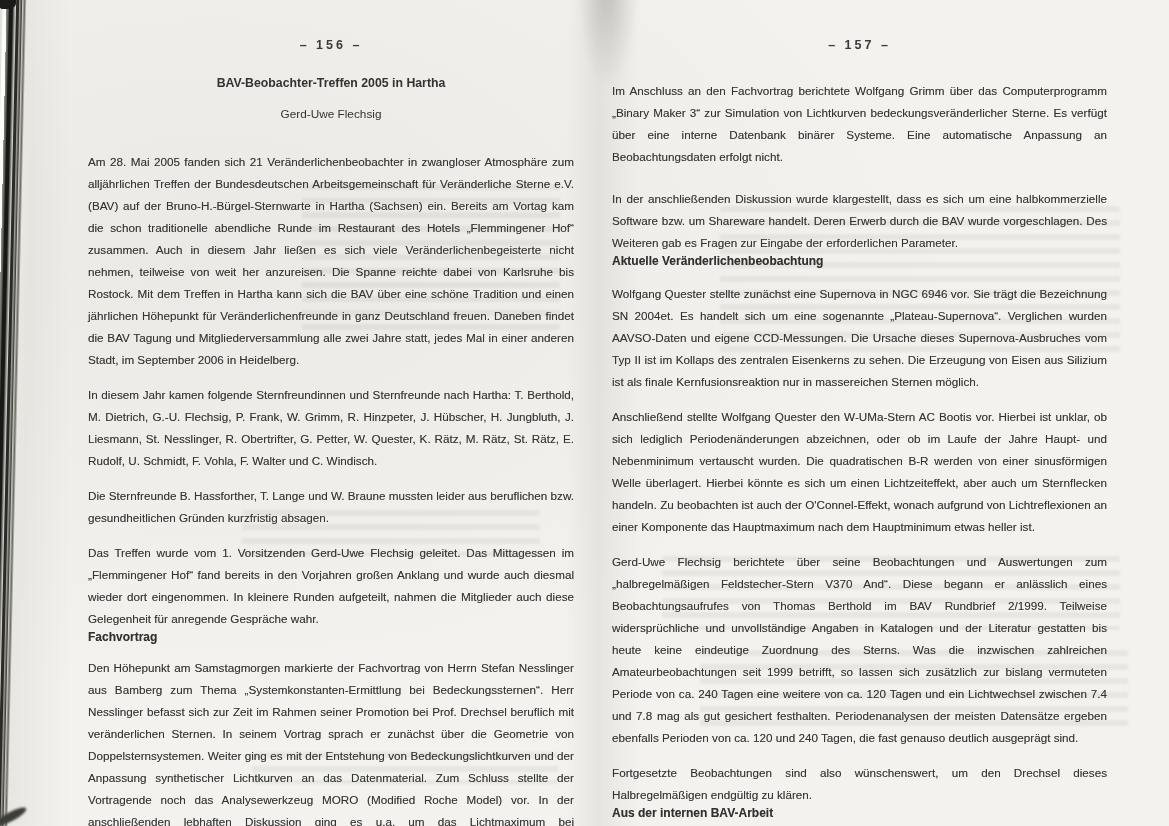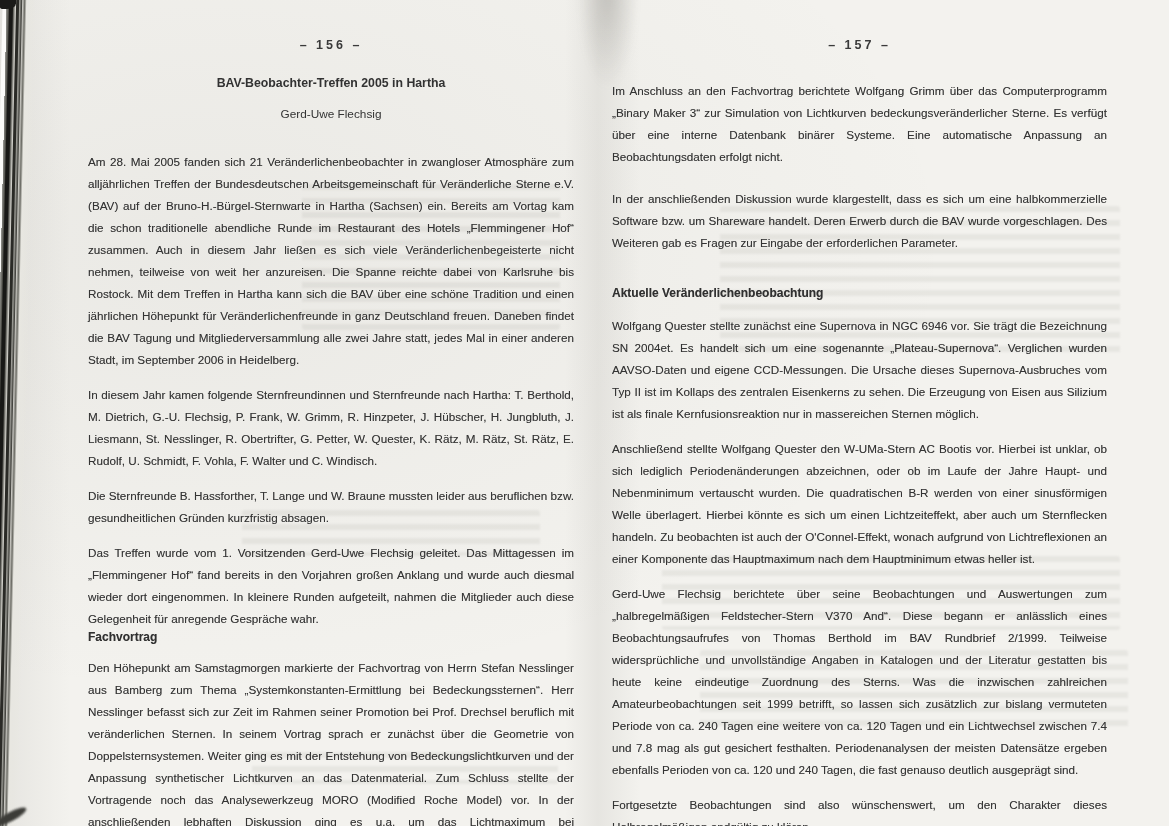--- a/index.html
+++ b/index.html
@@ -119,23 +119,23 @@
     <h2 class="section">Fachvortrag</h2>
     <p class="body-text">Den Höhepunkt am Samstagmorgen markierte der Fachvortrag von Herrn Stefan Nesslinger aus Bamberg zum Thema „Systemkonstanten-Ermittlung bei Bedeckungssternen“. Herr Nesslinger befasst sich zur Zeit im Rahmen seiner Promotion bei Prof. Drechsel beruflich mit veränderlichen Sternen. In seinem Vortrag sprach er zunächst über die Geometrie von Doppelsternsystemen. Weiter ging es mit der Entstehung von Bedeckungslichtkurven und der Anpassung synthetischer Lichtkurven an das Datenmaterial. Zum Schluss stellte der Vortragende noch das Analysewerkzeug MORO (Modified Roche Model) vor. In der anschließenden lebhaften Diskussion ging es u.a. um das Lichtmaximum bei Bedeckungsveränderlichen, welches in der Realität nur selten wirklich konstant ist und um das „d“, also die Phase „konstanten“ Lichts im Minimum. Durch Randverdunklung der Sterne ist auch dieses im allgemeinen nicht streng konstant, was man bei guten CCD-Lichtkurven auch sehen kann. Abschließend gab Herr Nesslinger noch bekannt, dass die BAV das Programm „MORO“ ausprobieren darf, wofür wir ihm sehr dankbar sind.</p>
   </div>
 
   <div class="page page-right">
     <div class="pageno">– 157 –</div>
 
     <p class="body-text first" style="margin-top:28px;">Im Anschluss an den Fachvortrag berichtete Wolfgang Grimm über das Computerprogramm „Binary Maker 3“ zur Simulation von Lichtkurven bedeckungsveränderlicher Sterne. Es verfügt über eine interne Datenbank binärer Systeme. Eine automatische Anpassung an Beobachtungsdaten erfolgt nicht.</p>
     <p class="body-text" style="margin-top:20px;">In der anschließenden Diskussion wurde klargestellt, dass es sich um eine halbkommerzielle Software bzw. um Shareware handelt. Deren Erwerb durch die BAV wurde vorgeschlagen. Des Weiteren gab es Fragen zur Eingabe der erforderlichen Parameter.</p>
 
-    <h2 class="section" style="margin-top:32px;">Aktuelle Veränderlichenbeobachtung</h2>
+    <h2 class="section" style="">Aktuelle Veränderlichenbeobachtung</h2>
     <p class="body-text" style="margin-top:15px;">Wolfgang Quester stellte zunächst eine Supernova in NGC 6946 vor. Sie trägt die Bezeichnung SN 2004et. Es handelt sich um eine sogenannte „Plateau-Supernova“. Verglichen wurden AAVSO-Daten und eigene CCD-Messungen. Die Ursache dieses Supernova-Ausbruches vom Typ II ist im Kollaps des zentralen Eisenkerns zu sehen. Die Erzeugung von Eisen aus Silizium ist als finale Kernfusionsreaktion nur in massereichen Sternen möglich.</p>
     <p class="body-text">Anschließend stellte Wolfgang Quester den W-UMa-Stern AC Bootis vor. Hierbei ist unklar, ob sich lediglich Periodenänderungen abzeichnen, oder ob im Laufe der Jahre Haupt- und Nebenminimum vertauscht wurden. Die quadratischen B-R werden von einer sinusförmigen Welle überlagert. Hierbei könnte es sich um einen Lichtzeiteffekt, aber auch um Sternflecken handeln. Zu beobachten ist auch der O'Connel-Effekt, wonach aufgrund von Lichtreflexionen an einer Komponente das Hauptmaximum nach dem Hauptminimum etwas heller ist.</p>
     <p class="body-text">Gerd-Uwe Flechsig berichtete über seine Beobachtungen und Auswertungen zum „halbregelmäßigen Feldstecher-Stern V370 And“. Diese begann er anlässlich eines Beobachtungsaufrufes von Thomas Berthold im BAV Rundbrief 2/1999. Teilweise widersprüchliche und unvollständige Angaben in Katalogen und der Literatur gestatten bis heute keine eindeutige Zuordnung des Sterns. Was die inzwischen zahlreichen Amateurbeobachtungen seit 1999 betrifft, so lassen sich zusätzlich zur bislang vermuteten Periode von ca. 240 Tagen eine weitere von ca. 120 Tagen und ein Lichtwechsel zwischen 7.4 und 7.8 mag als gut gesichert festhalten. Periodenanalysen der meisten Datensätze ergeben ebenfalls Perioden von ca. 120 und 240 Tagen, die fast genauso deutlich ausgeprägt sind.</p>
-    <p class="body-text">Fortgesetzte Beobachtungen sind also wünschenswert, um den Charakter dieses Halbregelmäßigen endgültig zu klären.</p>
+    <p class="body-text">Fortgesetzte Beobachtungen sind also wünschenswert, um den Drechsel dieses Halbregelmäßigen endgültig zu klären.</p>
 
     <h2 class="section">Aus der internen BAV-Arbeit</h2>
     <p class="body-text" style="margin-top:0;">Frank Vohla sprach in seinem Vortrag über „neue Mirasterne des BAV-Programms“. Insbesondere wurden alle früheren AKV-Mira-Sterne ins BAV-Beobachtungsprogramm</p>
   </div>
 
 </div>
 
 </body></html>

